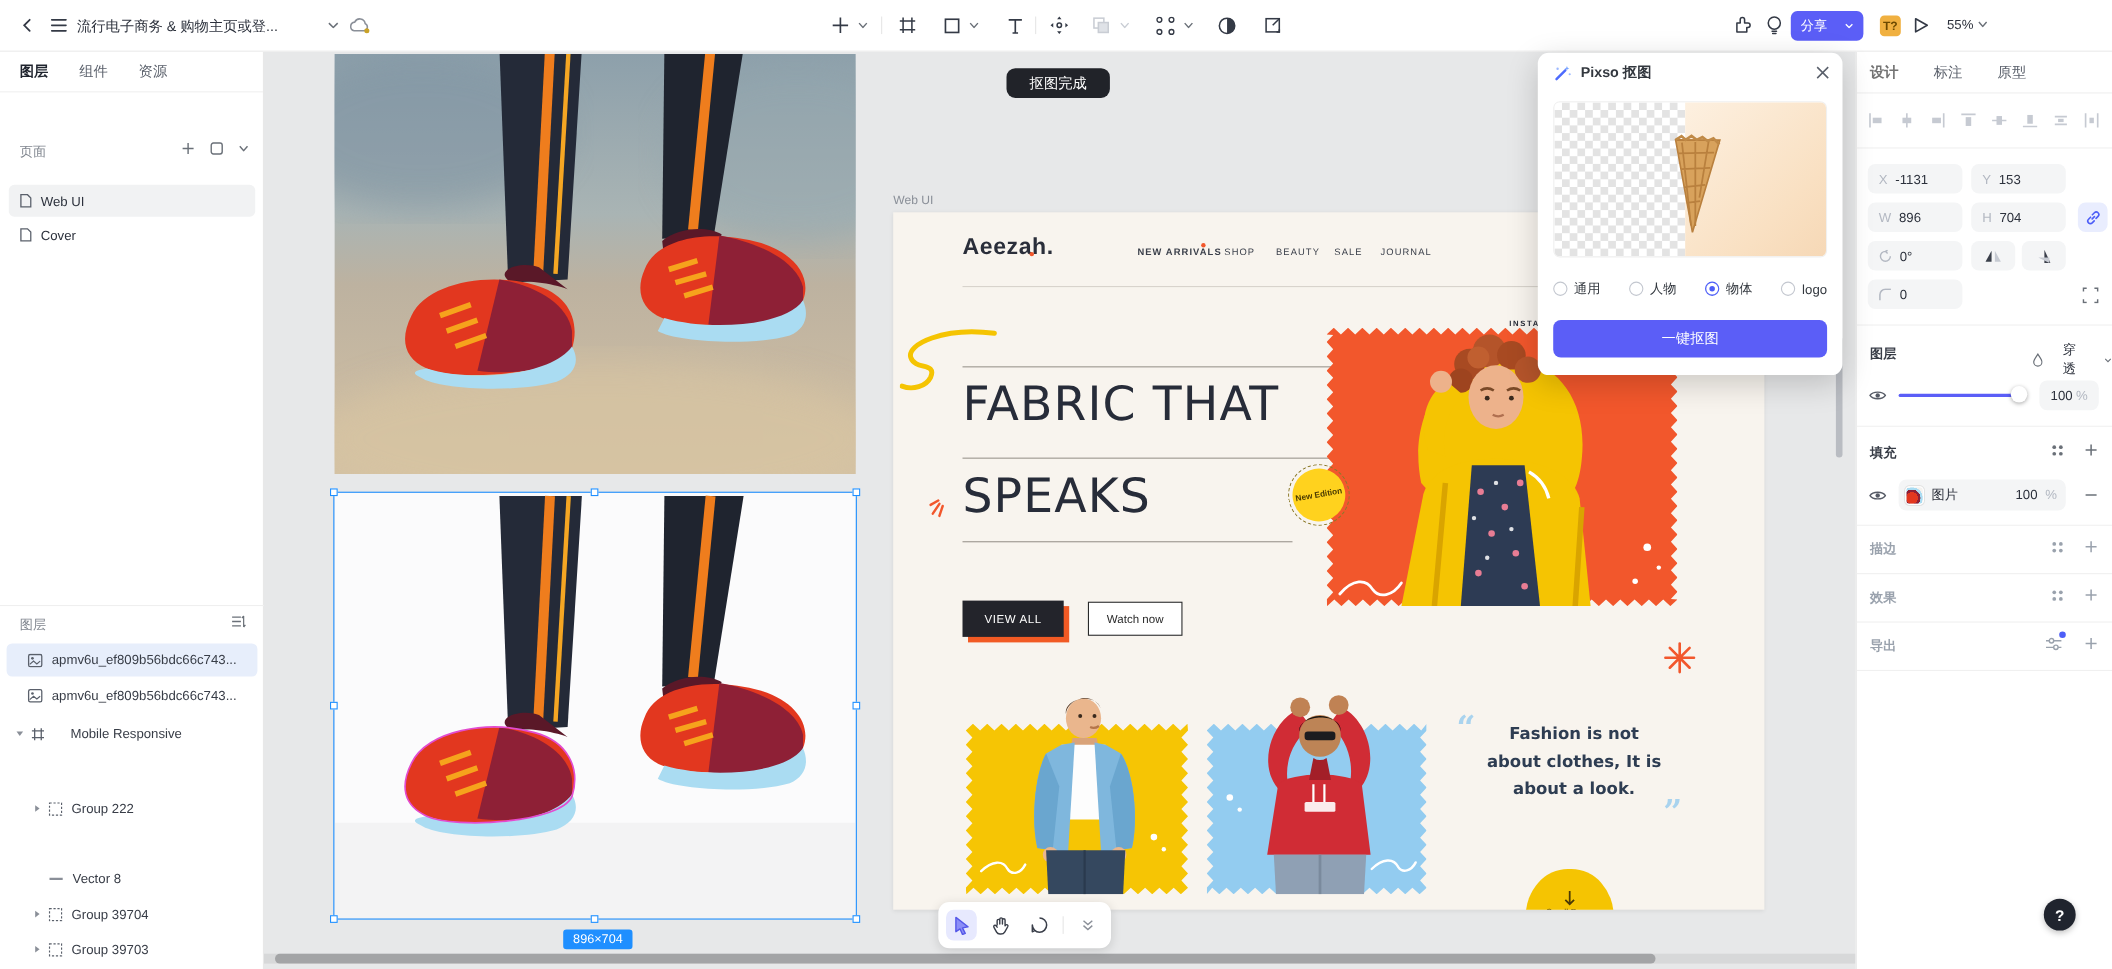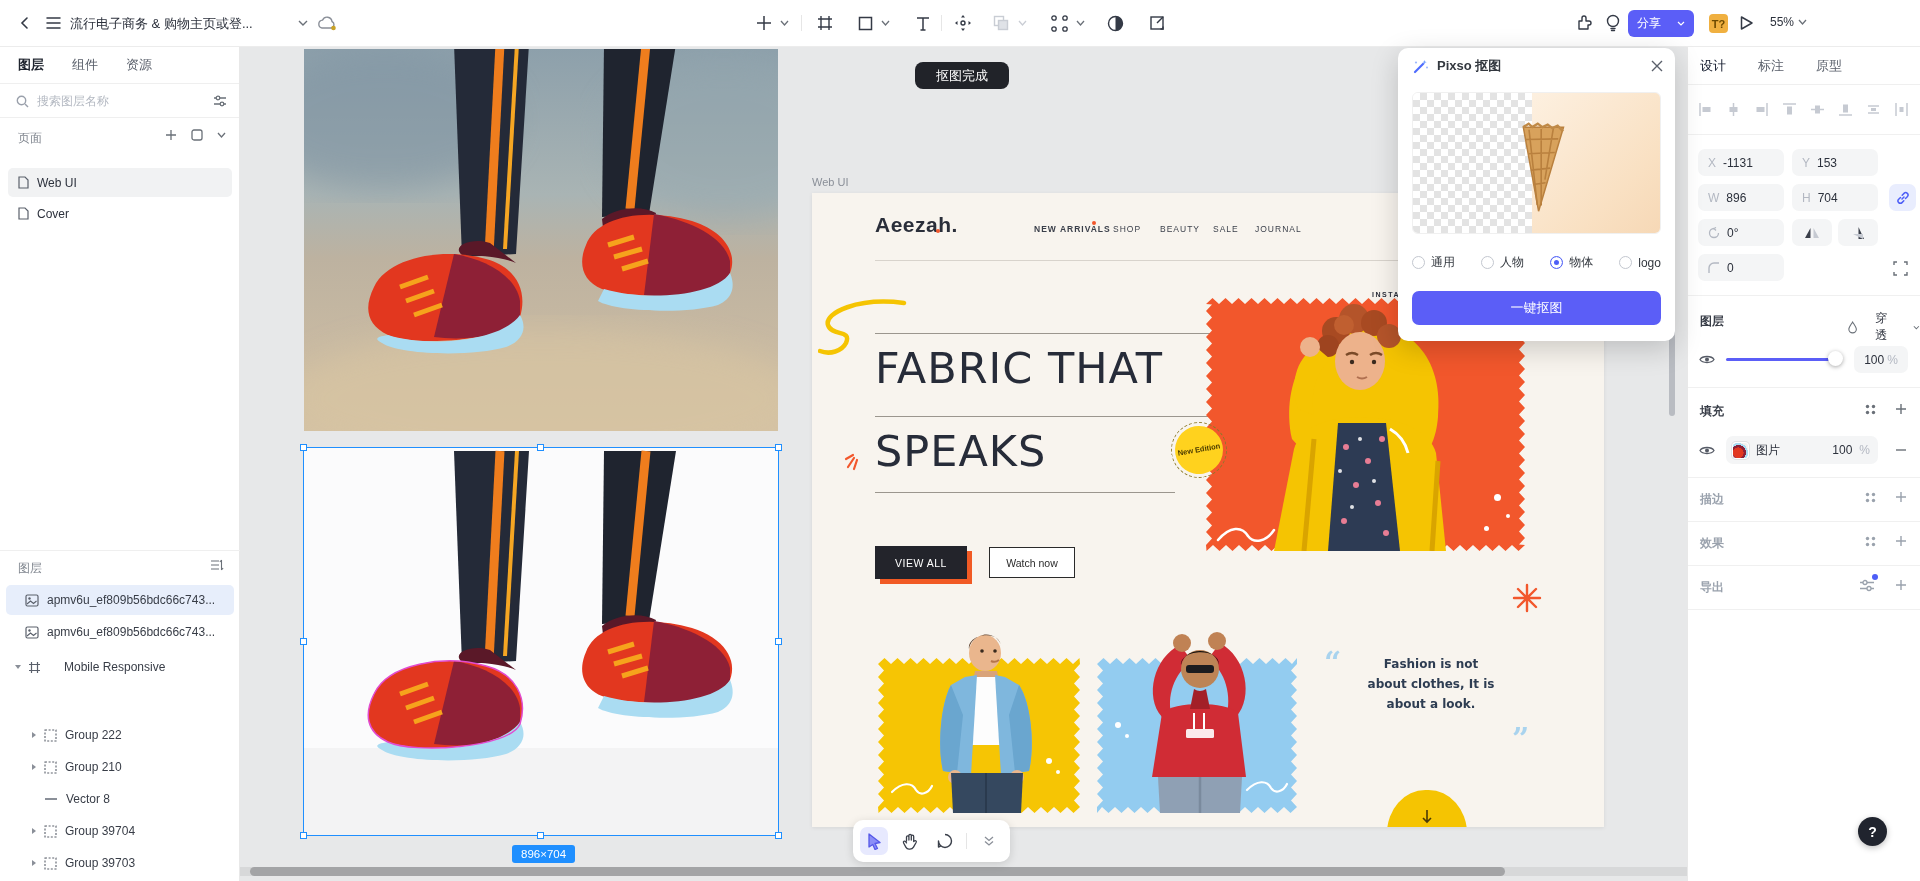--- a/index.html
+++ b/index.html
@@ -67,21 +67,21 @@
     border:1.2px solid #2a2a2a; color:#2a2a2a; font-size:10.5px; display:flex; align-items:center; justify-content:center; cursor:pointer; }
   .zz { position:absolute; }
   #orange-block { left:394px; top:105px; width:319px; height:253px; background:#f2572c; }
   #ycard { left:66px; top:465px; width:202px; height:155px; background:#f6c504; }
   #bcard { left:285px; top:465px; width:200px; height:155px; background:#93ccf0; }
   .deco-dot { position:absolute; border-radius:50%; background:#fff; }
   #new-edition { position:absolute; left:363px; top:233px; width:48px; height:48px; background:#ffd21e;
     border-radius:50%; transform:rotate(-10deg); display:flex; align-items:center; justify-content:center;
     text-align:center; font-size:7.5px; font-weight:bold; color:#4a3a00; line-height:1.25; z-index:5; }
   #new-edition::after { content:""; position:absolute; inset:-4px; border:1.5px dashed #8c7a2a; border-radius:50%; }
-  #quote { position:absolute; left:510px; top:462px; width:218px; text-align:center; font-size:12px;
+  #quote { position:absolute; left:510px; top:462px; width:218px; text-align:center; font-size:15px;
     font-weight:600; color:#2e3d52; line-height:1.65; font-family:"DejaVu Sans", sans-serif; }
   .qmark { position:absolute; font-family:"DejaVu Serif", serif; font-size:30px; color:#a9d3ee; font-weight:bold; }
   #scrolldown { position:absolute; left:575px; top:597px; width:80px; height:48px; background:#f5c402;
     border-radius:48% 48% 8% 8% / 90% 90% 8% 8%; display:flex; flex-direction:column; align-items:center;
     justify-content:flex-end; padding-bottom:4px; font-size:8px; color:#4a3a06; }
 
   
   #float-tools { position:absolute; left:613px; top:773px; width:157px; height:42px; background:#fff;
     border-radius:10px; box-shadow:0 2px 10px rgba(0,0,0,.14); display:flex; align-items:center;
     justify-content:space-evenly; z-index:15; }
@@ -110,21 +110,21 @@
   .radio { width:13px; height:13px; border-radius:50%; border:1.5px solid #c3c7cf; background:#fff; }
   .radio.on { border-color:#4d5ef7; box-shadow:inset 0 0 0 3px #fff, inset 0 0 0 8px #4d5ef7; }
   #cd-btn { position:absolute; left:14px; top:243px; width:249px; height:34px; background:#5b5ef7; border-radius:7px;
     color:#fff; font-size:13px; display:flex; align-items:center; justify-content:center; cursor:pointer; }
 
   
   #right-panel { position:absolute; left:1687px; top:47px; width:233px; height:834px; background:#fff;
     border-left:1px solid #e8e8e8; z-index:30; font-size:12px; }
   .rp-tabs { position:absolute; top:0; left:0; width:100%; height:38px; border-bottom:1px solid #efefef;
     display:flex; align-items:center; gap:32px; padding-left:12px; font-size:13px; color:#5a606b; }
-  .rp-tabs .on { color:#0f172a; font-weight:normal; }
+  .rp-tabs .on { color:#737373; font-weight:bold; }
   .rp-div { position:absolute; left:0; width:100%; height:1px; background:#f0f0f0; }
   .pill { position:absolute; height:27px; background:#f4f5f6; border-radius:7px; display:flex; align-items:center; font-size:12px; color:#2c313c; }
   .pill .lbl { color:#b3b8c2; margin:0 7px 0 10px; }
   .sq-btn { position:absolute; width:40px; height:27px; background:#f4f5f6; border-radius:7px;
     display:flex; align-items:center; justify-content:center; cursor:pointer; }
   .hdr { position:absolute; font-size:12px; font-weight:bold; color:#383d47; }
   .hdr.dim { color:#9aa2ad; font-weight:bold; }
   .rp-ic { position:absolute; width:18px; height:18px; display:flex; align-items:center; justify-content:center; cursor:pointer; }
   #op-slider { position:absolute; left:38px; top:311px; width:110px; height:3px; background:#5b5ef7; border-radius:2px; }
   #op-knob { position:absolute; left:140px; top:304px; width:15px; height:15px; background:#fff; border-radius:50%;
@@ -275,32 +275,20 @@
       </svg>
   </div>
 </div>
 
 <div id="left-panel">
   <div class="lp-tabs">
     <span class="on">图层</span>
     <span>组件</span>
     <span>资源</span>
   </div>
-  <div class="lp-search">
-    <svg width="13" height="13" viewBox="0 0 13 13">
-        <circle cx="5.5" cy="5.5" r="4.2" fill="none" stroke="#9aa0ab" stroke-width="1.4"></circle>
-        <path d="M9 9l3 3" stroke="#9aa0ab" stroke-width="1.4"></path>
-      </svg>
-    <input readonly="" placeholder="搜索图层名称" style="">
-    <svg width="14" height="12" viewBox="0 0 14 12">
-        <path d="M1 3h12M1 9h12" stroke="#6a7078" stroke-width="1.3"></path>
-        <circle cx="5" cy="3" r="1.8" fill="#fff" stroke="#6a7078" stroke-width="1.3"></circle>
-        <circle cx="9" cy="9" r="1.8" fill="#fff" stroke="#6a7078" stroke-width="1.3"></circle>
-      </svg>
-  </div>
   <span class="sec-label abs" style="left:18px;top:83px">页面</span>
   <div class="tb-ic" style="left:160px;top:77px">
     <svg width="12" height="12" viewBox="0 0 12 12">
         <path d="M6 1v10M1 6h10" stroke="#6a7078" stroke-width="1.3"></path>
       </svg>
   </div>
   <div class="tb-ic" style="left:186px;top:77px">
     <svg width="12" height="12" viewBox="0 0 12 12">
         <rect x="1" y="1" width="10" height="10" rx="2" fill="none" stroke="#6a7078" stroke-width="1.3"></rect>
       </svg>
@@ -355,27 +343,20 @@
         <path d="M3.5 1v11M9.5 1v11M1 3.5h11M1 9.5h11" stroke="#5a606b" stroke-width="1.2"></path>
       </svg>
     <span class="lr-name" style="margin-left:23px">Mobile Responsive</span>
   </div>
   <div class="layer-row" style="top:673px">
     <i class="tri" style="margin-left:26px"></i>
     <svg style="margin-left:8px" width="13" height="13" viewBox="0 0 13 13">
         <rect x="1" y="1" width="11" height="11" fill="none" stroke="#5a606b" stroke-width="1.1" stroke-dasharray="2 1.6"></rect>
       </svg>
     <span class="lr-name" style="margin-left:8px">Group 222</span>
-  </div>
-  <div class="layer-row" style="top:705px">
-    <i class="tri" style="margin-left:26px"></i>
-    <svg style="margin-left:8px" width="13" height="13" viewBox="0 0 13 13">
-        <rect x="1" y="1" width="11" height="11" fill="none" stroke="#5a606b" stroke-width="1.1" stroke-dasharray="2 1.6"></rect>
-      </svg>
-    <span class="lr-name" style="margin-left:8px">Group 210</span>
   </div>
   <div class="layer-row" style="top:737px">
     <svg style="margin-left:38px" width="14" height="4" viewBox="0 0 14 4">
         <path d="M1 2h12" stroke="#8a8f98" stroke-width="2"></path>
       </svg>
     <span class="lr-name" style="margin-left:8px">Vector 8</span>
   </div>
   <div class="layer-row" style="top:769px">
     <i class="tri" style="margin-left:26px"></i>
     <svg style="margin-left:8px" width="13" height="13" viewBox="0 0 13 13">

